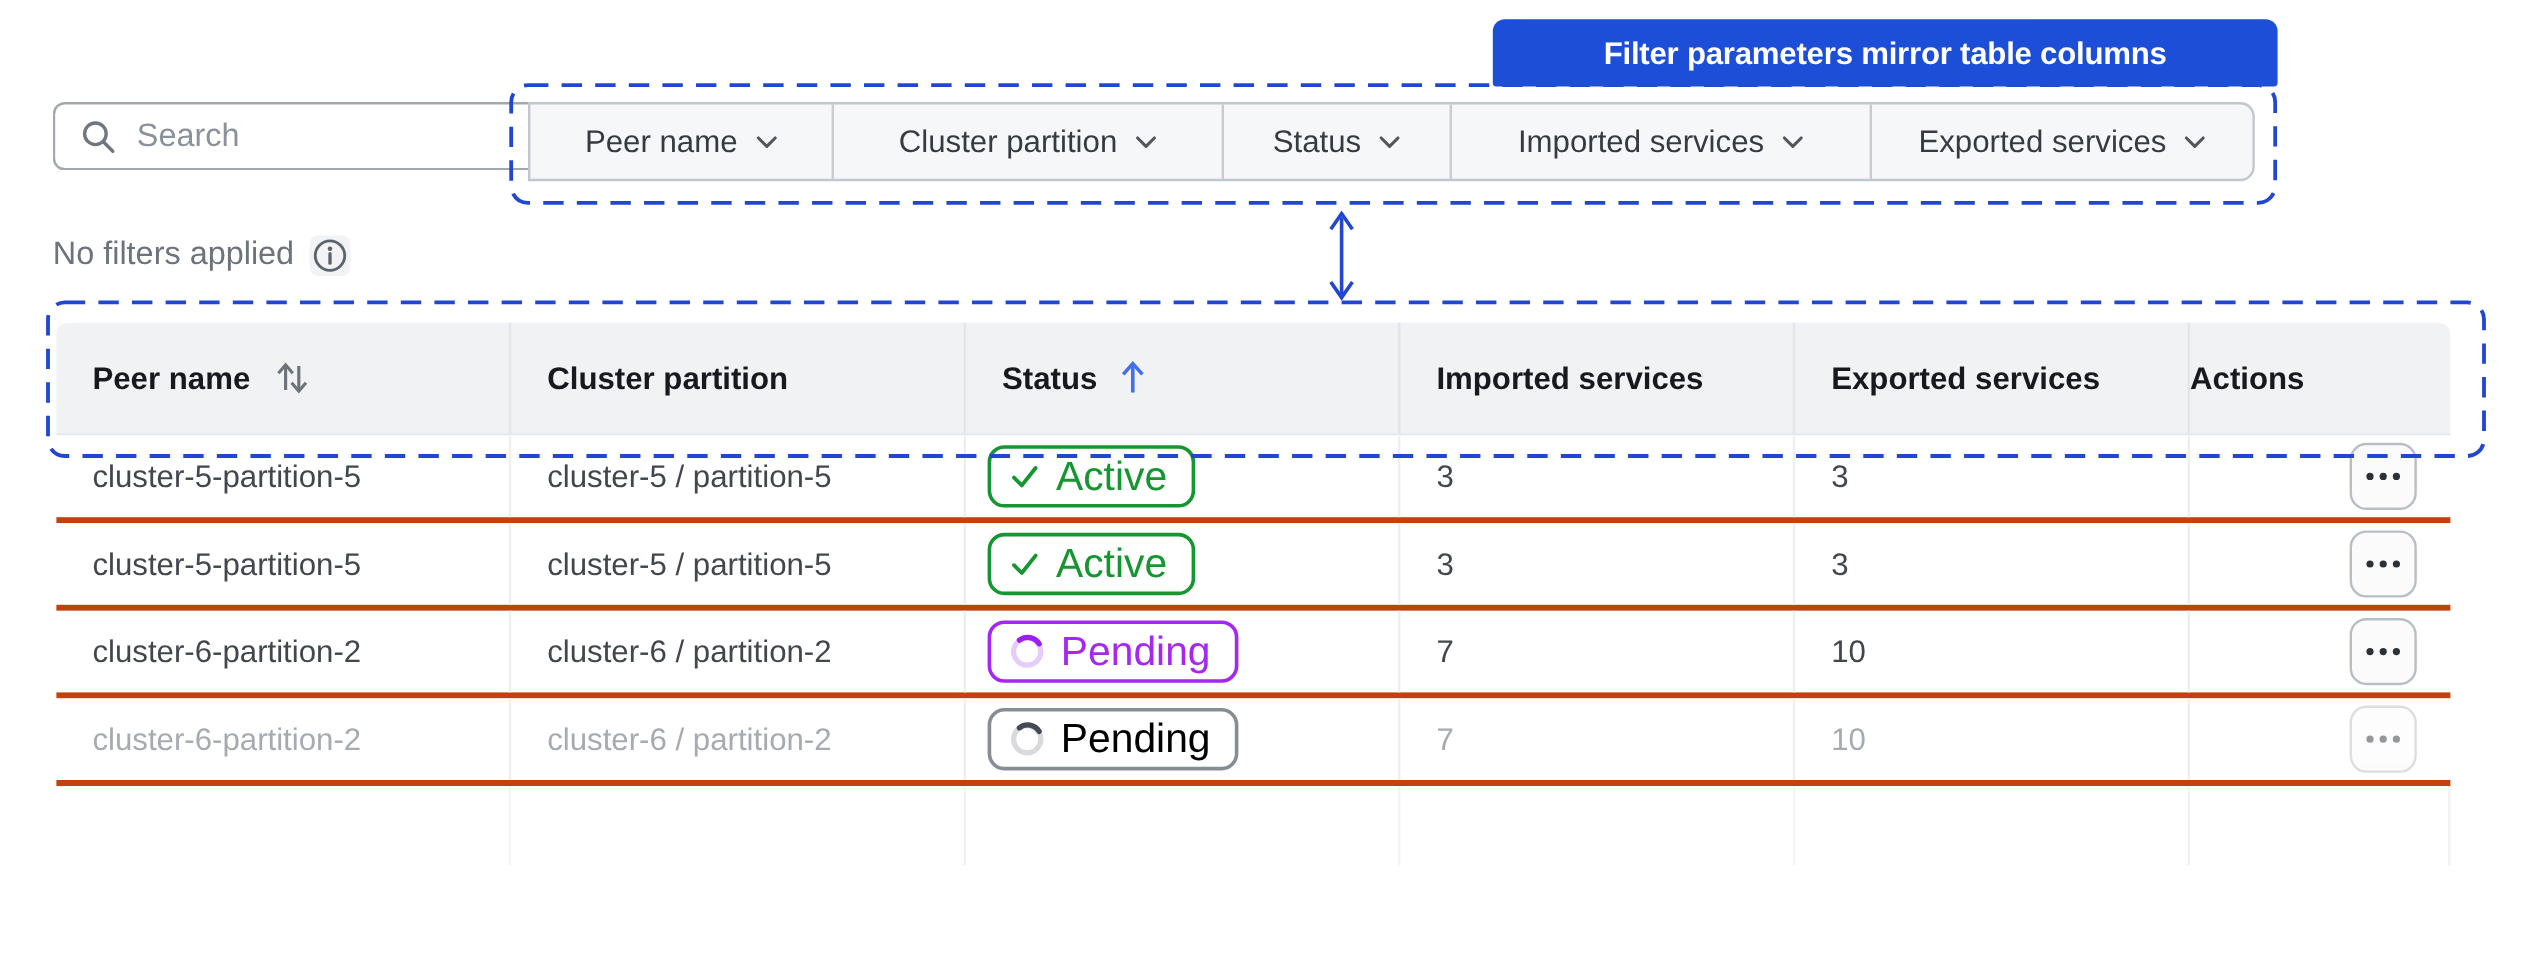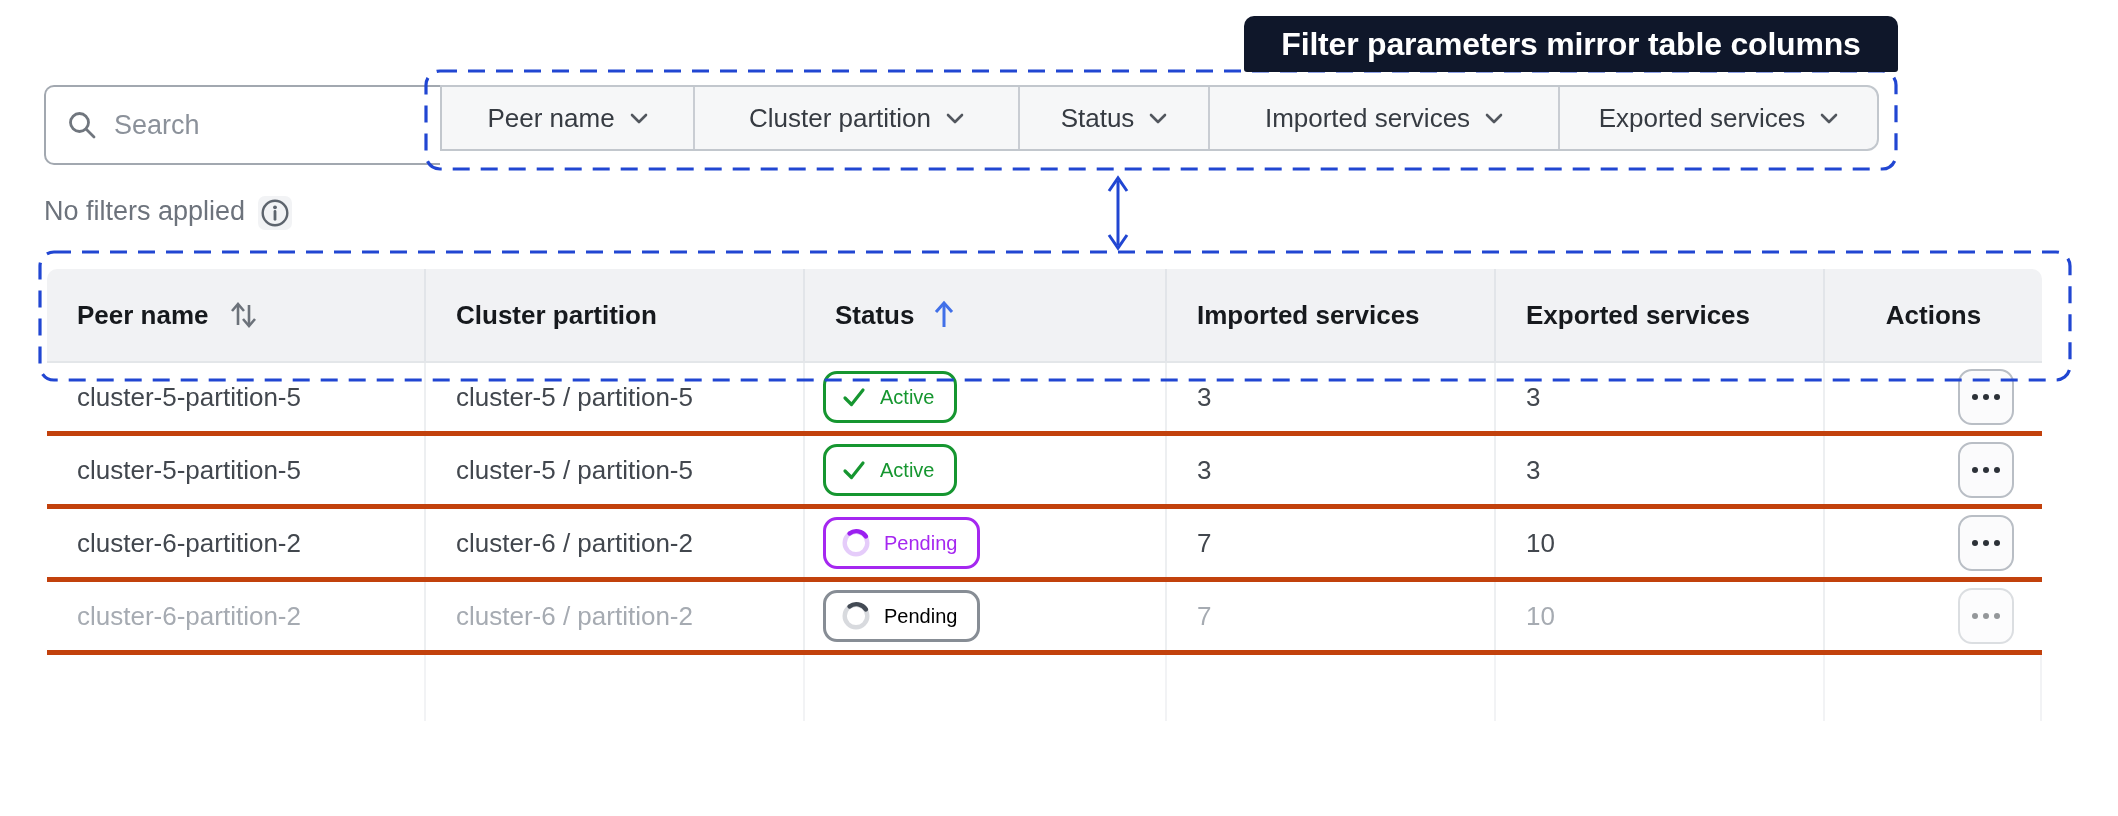--- a/index.html
+++ b/index.html
@@ -5,32 +5,32 @@
   * { margin:0; padding:0; box-sizing:border-box; }
   html,body { background:#ffffff; }
   .canvas {
     position:relative; width:2118px; height:816px; background:#ffffff;
     font-family:"Liberation Sans", sans-serif; overflow:hidden;
   }
 
   
   .banner {
     position:absolute; left:1244px; top:16px; width:654px; height:56px;
-    background:#0f172a; color:#ffffff; border-radius:10px 10px 3px 3px;
+    background:#1d4ed8; color:#ffffff; border-radius:10px 10px 3px 3px;
     display:flex; align-items:center; justify-content:center;
-    font-size:32px; font-weight:bold; letter-spacing:-0.2px; white-space:nowrap;
+    font-size:26px; font-weight:bold; letter-spacing:-0.2px; white-space:nowrap;
     z-index:6;
   }
 
   
   .dash-svg { position:absolute; z-index:5; pointer-events:none; }
 
   
   .search-box {
-    position:absolute; left:44px; top:85px; width:396px; height:80px;
+    position:absolute; left:44px; top:85px; width:396px; height:57px;
     border:2px solid #a2a8b0; border-right:none; border-radius:10px 0 0 10px;
     background:#ffffff; display:flex; align-items:center; gap:16px; padding-left:20px;
   }
   .search-placeholder { font-size:27px; color:#8b919a; }
 
   .filter-group {
     position:absolute; left:440px; top:85px; height:66px;
     background:#f6f7f8; border:2px solid #c2c7cd; border-radius:0 12px 12px 0;
     display:flex; align-items:stretch; z-index:2;
   }
@@ -54,38 +54,38 @@
   .tgrid { display:grid; grid-template-columns:379px 379px 362px 329px 329px 217px; }
   .thead {
     height:94px; background:#f1f2f4; border-radius:10px 10px 0 0;
     border-bottom:2px solid #e3e6e9;
   }
   .th {
     display:flex; align-items:center; gap:18px; padding-left:30px;
     font-size:26px; font-weight:bold; color:#16191d;
     border-right:2px solid #e2e5e9;
   }
-  .th:last-child { border-right:none; justify-content:center; padding-left:0; }
+  .th:last-child { border-right:none; justify-content:flex-start; padding-left:0; }
   .trow { height:73px; border-bottom:5px solid #c2410c; background:#ffffff; }
   .td {
     display:flex; align-items:center; padding-left:30px;
     font-size:26px; color:#42474e; border-right:2px solid #edeff1;
   }
   .td:last-child { border-right:none; justify-content:flex-end; padding-right:28px; padding-left:0; }
   .td.status-cell { padding-left:18px; }
   .trow.faded .td { color:#a6abb2; }
   .trow.faded .action-btn { opacity:0.5; }
   .ghost-row { height:66px; border-bottom:none; }
   .ghost-row .td { border-right:2px solid #f2f3f5; }
 
   
   .badge {
     display:inline-flex; align-items:center; gap:12px; height:52px;
     padding:0 20px 0 14px; border:3px solid; border-radius:14px; background:#ffffff;
-    font-size:20px; white-space:nowrap;
+    font-size:34px; white-space:nowrap;
   }
   .badge.active   { border-color:#169630; color:#169630; }
   .badge.starting { border-color:#a527f0; color:#a527f0; }
   .badge.pending  { border-color:#878d95; color:#000000; }
 
   .action-btn {
     width:56px; height:56px; border:2px solid #b9bec5; border-radius:14px;
     background:#fbfbfc; display:flex; align-items:center; justify-content:center; gap:5px;
     cursor:pointer;
   }

